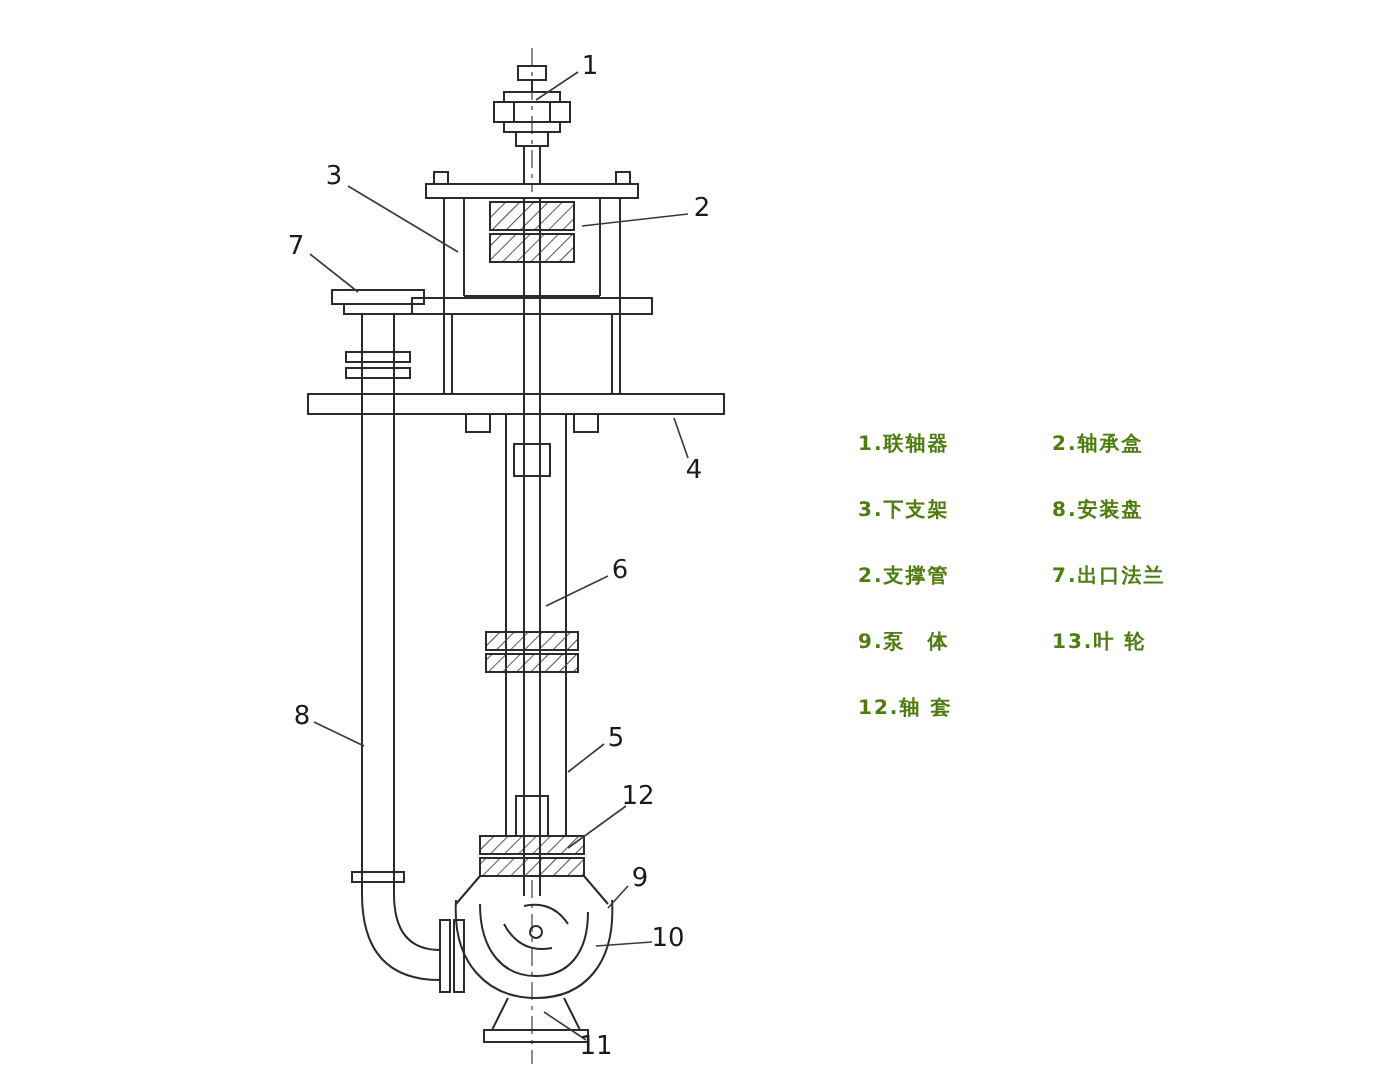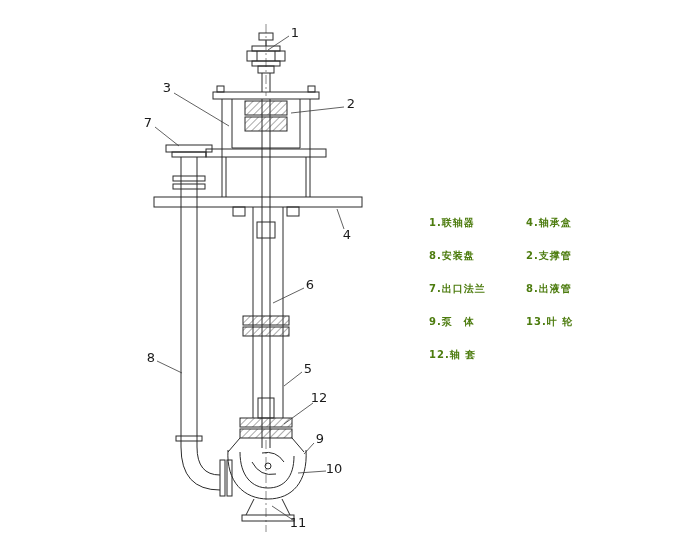--- a/index.html
+++ b/index.html
@@ -164,23 +164,23 @@
     <text class="callout" x="151" y="362">8</text>
     <text class="callout" x="320" y="443">9</text>
     <text class="callout" x="334" y="473">10</text>
     <text class="callout" x="298" y="527">11</text>
     <text class="callout" x="319" y="402">12</text>
   </g>
 </svg>
 
 <div class="legend">
   <span>1.联轴器</span>
-  <span>4.轴承盒</span>
+  <span>2.轴承盒</span>
+  <span>3.下支架</span>
   <span>8.安装盘</span>
   <span>2.支撑管</span>
   <span>7.出口法兰</span>
-  <span>8.出液管</span>
   <span>9.泵　体</span>
   <span>13.叶 轮</span>
   <span>12.轴 套</span>
 </div>
 
 </div>
 
 </body></html>

